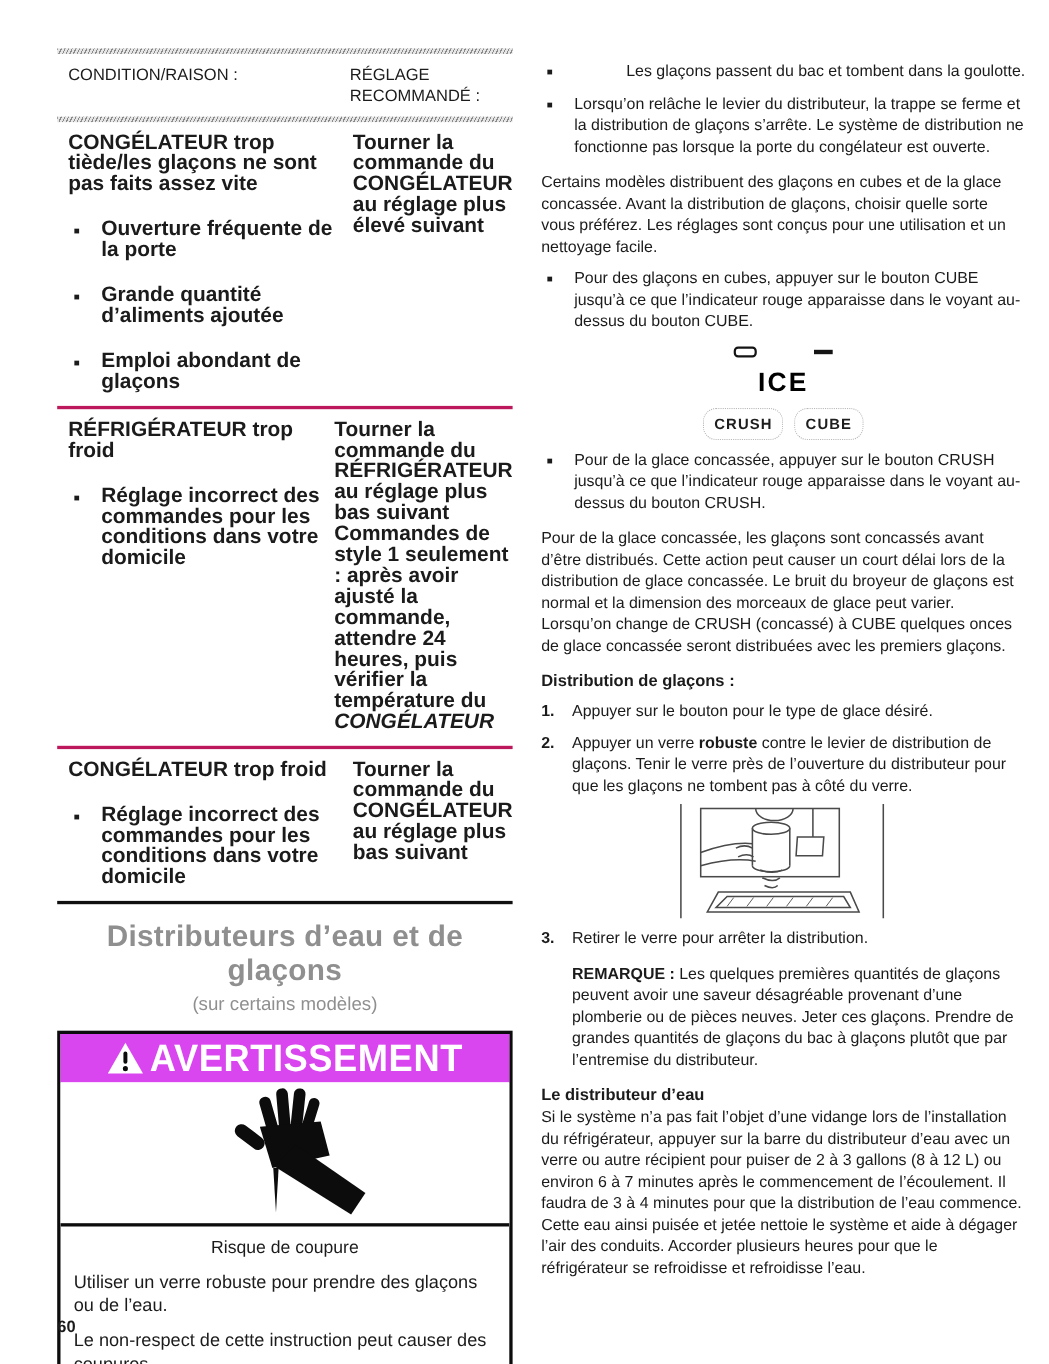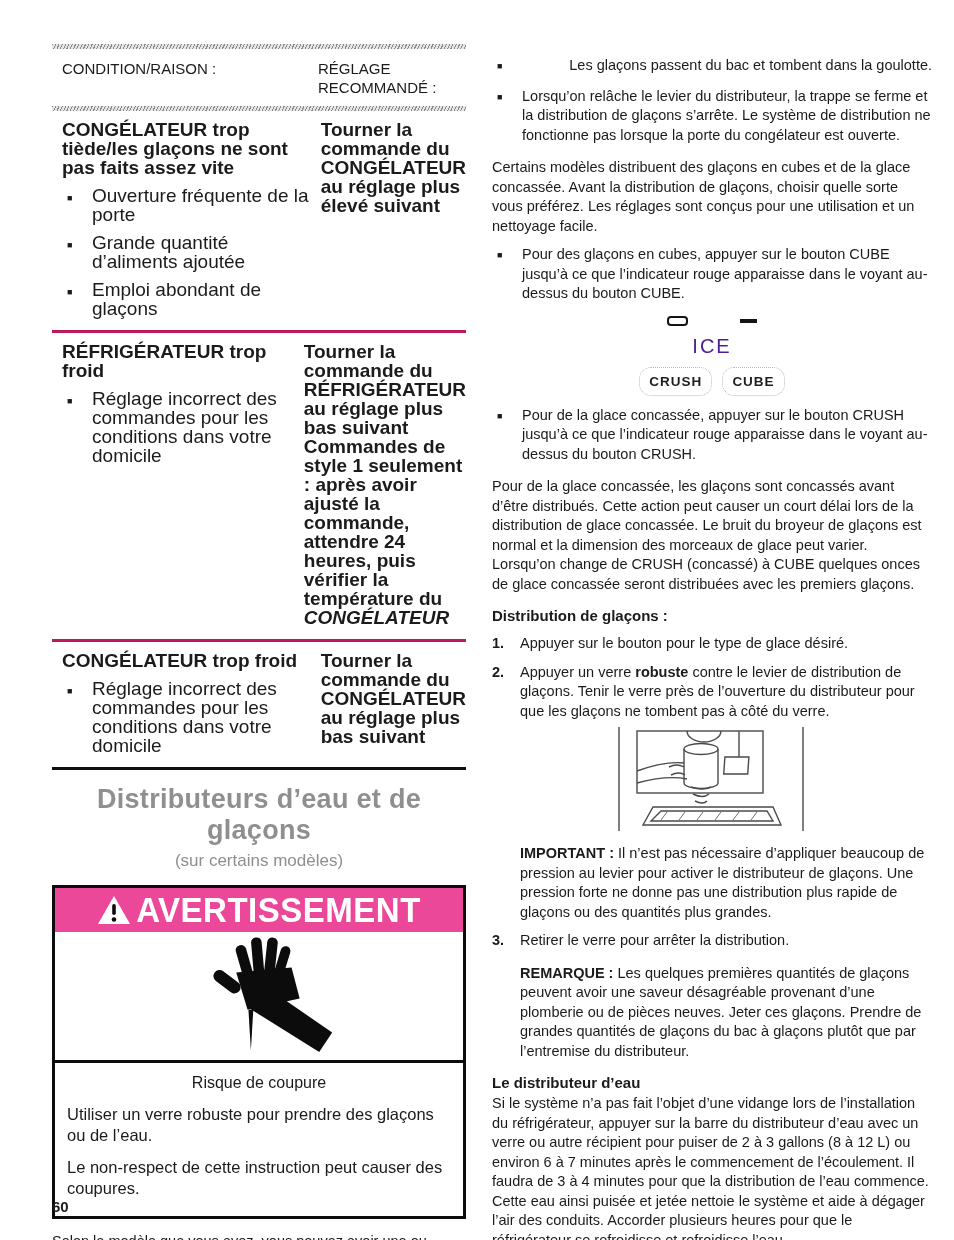--- a/index.html
+++ b/index.html
@@ -12,34 +12,34 @@
   .hatch {height:5px; background:repeating-linear-gradient(115deg,#8a8a8a 0 1px,#e6e6e6 1px 3px);}
   .thead {display:flex; padding:10px 0 9px 10px; font-weight:normal; font-size:15px; line-height:19px;}
   .th1 {width:256px;}
   .th2 {flex:1;}
   .trow {display:flex; padding:9px 0 12px 10px; font-size:19px; line-height:19px;}
   .trow + .trow {border-top:3px solid #be185d;}
   .table-bottom {border-bottom:3px solid #101010;}
   .tc1 {width:256px; padding-right:6px;}
   .tc2 {flex:1; font-weight:bold;}
   .row-title {font-weight:bold; margin-bottom:4px;}
-  .bullet {display:flex; margin-top:9px;}
+  .bullet {display:flex; margin-top:22px;font-weight:bold;}
   .bq {width:30px; flex:none;}
   .bq::before {content:"■"; font-size:9px; position:relative; top:-1px; padding-left:5px;}
   .ital {font-style:italic;}
   .rem2 {margin-top:0px;}
 
   
   .sect {text-align:center; color:#8f8f8f; margin-top:14px;}
   .h-section {font-size:27px; font-weight:bold; letter-spacing:0.3px;}
   .h-sub {font-size:17px; margin-top:5px;}
 
   
   .warn {border:3px solid #0c0c0c; margin-top:14px;}
-  .warn-banner {background:#ec4899; color:#ffffff; height:44px; display:flex;
+  .warn-banner {background:#d946ef; color:#ffffff; height:44px; display:flex;
                 align-items:center; justify-content:center; gap:5px;}
   .warn-banner .txt {font-size:33px; font-weight:bold; letter-spacing:0.5px;
                      transform:scaleY(1.05);}
   .warn-img {height:128px; display:flex; align-items:center; justify-content:center;
              border-bottom:3px solid #0c0c0c; background:#fff;}
   .warn-text {padding:9px 12px 16px; font-weight:normal; font-size:16.5px; line-height:21.5px;}
   .warn-hazard {text-align:center; font-size:16px; margin-bottom:8px;}
   .warn-text p {margin:10px 0 0;}
 
   
@@ -50,21 +50,21 @@
   .step {display:flex; font-size:14.5px; line-height:19.5px; margin-top:9px;}
   .num {width:28px; font-weight:bold; flex:none;}
   .indent {margin-left:28px;}
   .bold {font-weight:bold;}
 
   
   .ice-panel {margin:12px auto 10px; width:200px; text-align:center;}
   .indics {display:flex; justify-content:center; gap:52px; align-items:center; height:10px;}
   .pill {width:17px; height:6px; border:2px solid #141414; border-radius:4px;}
   .dash {width:17px; height:4px; background:#141414;}
-  .ice-label {font-size:20px; font-weight:normal; letter-spacing:2px; margin-top:9px; color:#4c1d95;}
+  .ice-label {font-size:24px; font-weight:bold; letter-spacing:2px; margin-top:9px; color:#000000;}
   .ice-btns {display:flex; justify-content:center; gap:10px; margin-top:9px;}
   .ice-btn {font-size:13.5px; font-weight:bold; letter-spacing:1px; padding:6px 9px;
             border:1px dotted #b8b8b8; border-radius:12px; color:#1e1e1e;}
 
   .illus {display:flex; justify-content:center; margin-top:6px;}
 
   .page-num {position:absolute; left:52px; top:1198px; font-size:15px; font-weight:bold;}
 </style>
 </head>
 <body>
@@ -225,21 +225,20 @@
         <line x1="111" y1="22" x2="111" y2="56"></line>
         <path d="M77,56 a17,5.5 0 0 0 34,0"></path>
         <path d="M84,60 q12,4 20,0 M86,67 q10,5 16,0 M88,74 q8,4 12,0"></path>
         <path d="M30,44 Q58,34 77,36 M30,56 Q60,48 80,52 M62,40 q8,-4 15,0 M64,48 q8,-4 14,0"></path>
         <polygon points="46,80 166,80 174,98 36,98"></polygon>
         <polygon points="54,84 160,84 166,94 44,94"></polygon>
         <path d="M60,85 l-6,8 M78,85 l-6,8 M96,85 l-6,8 M114,85 l-6,8 M132,85 l-6,8 M150,85 l-6,8" stroke-width="0.8"></path>
       </svg>
     </div>
 
-    <div class="p indent"><span class="bold">IMPORTANT :</span><span> Il n’est pas nécessaire d’appliquer beaucoup de pression au levier pour activer le distributeur de glaçons. Une pression forte ne donne pas une distribution plus rapide de glaçons ou des quantités plus grandes.</span></div>
 
     <div class="step">
       <span class="num">3.</span>
       <span>Retirer le verre pour arrêter la distribution.</span>
     </div>
 
     <div class="p indent"><span class="bold">REMARQUE :</span><span> Les quelques premières quantités de glaçons peuvent avoir une saveur désagréable provenant d’une plomberie ou de pièces neuves. Jeter ces glaçons. Prendre de grandes quantités de glaçons du bac à glaçons plutôt que par l’entremise du distributeur.</span></div>
 
     <div class="h-bold">Le distributeur d’eau</div>
     <div class="p tight">Si le système n’a pas fait l’objet d’une vidange lors de l’installation du réfrigérateur, appuyer sur la barre du distributeur d’eau avec un verre ou autre récipient pour puiser de 2 à 3 gallons (8 à 12 L) ou environ 6 à 7 minutes après le commencement de l’écoulement. Il faudra de 3 à 4 minutes pour que la distribution de l’eau commence. Cette eau ainsi puisée et jetée nettoie le système et aide à dégager l’air des conduits. Accorder plusieurs heures pour que le réfrigérateur se refroidisse et refroidisse l’eau.</div>

